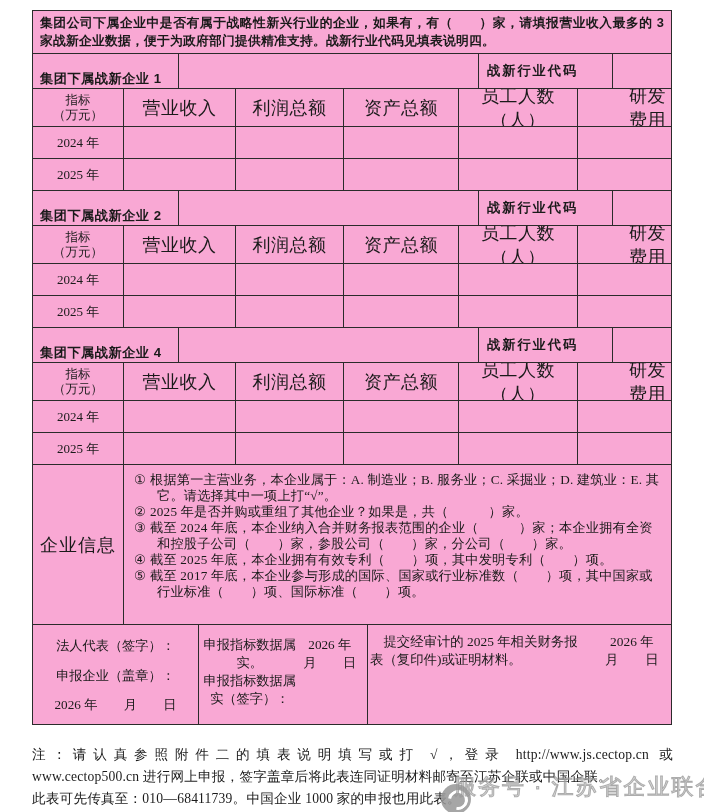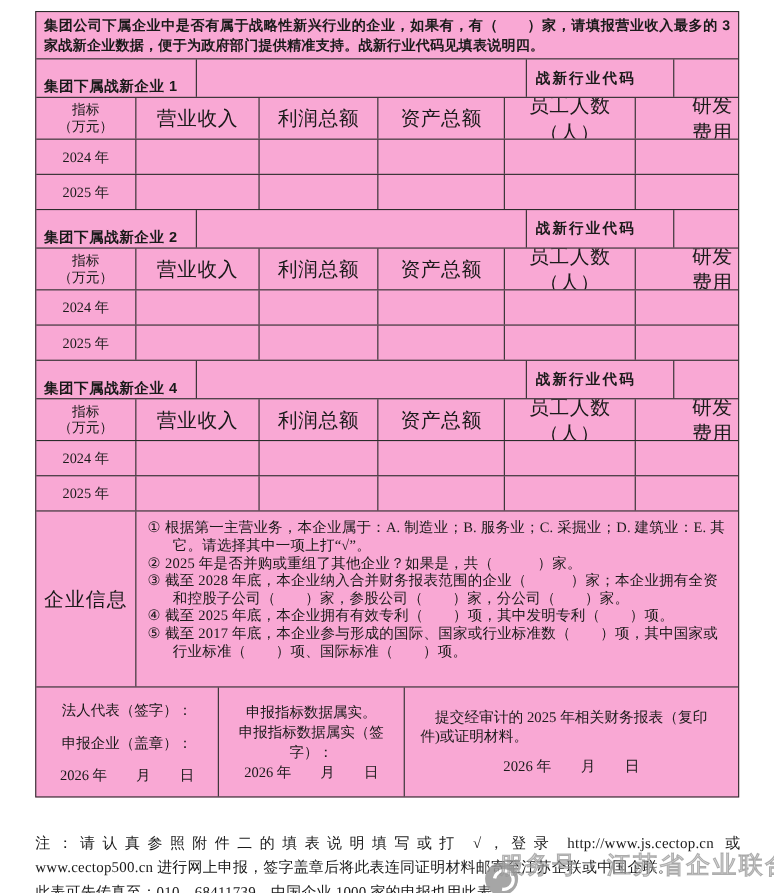--- a/index.html
+++ b/index.html
@@ -42,28 +42,28 @@
   
   .info-row{height:160px;}
   .info-label{width:90px;display:flex;align-items:center;justify-content:center;font-size:18px;letter-spacing:1px;}
   .info-content{flex:1;padding:7px 9px 5px 10px;font-size:13.2px;line-height:16px;}
   .item{padding-left:23px;text-indent:-23px;letter-spacing:.2px;}
   .marker{margin-right:4px;}
 
   
   .sign-row{height:100px;}
   .s1{width:165px;display:flex;flex-direction:column;justify-content:space-between;padding:12px 8px 10px 8px;font-size:13.2px;align-items:center;}
-  .s2{width:169px;display:flex;flex-direction:column;justify-content:center;padding:11px 4px 10px 4px;font-size:13.2px;text-align:center;}
-  .s3{flex:1;display:flex;flex-direction:column;justify-content:center;gap:9px;padding:8px 14px;font-size:13.4px;}
+  .s2{width:169px;display:flex;flex-direction:row;justify-content:space-between;padding:11px 4px 10px 4px;font-size:13.2px;text-align:center;}
+  .s3{flex:1;display:flex;flex-direction:row;justify-content:center;gap:9px;padding:8px 2px;font-size:13.4px;}
   .s3 .para{text-indent:1em;line-height:18px;}
   .date{text-align:center;}
 
   
   .note{position:absolute;left:32px;top:744px;width:641px;font-size:13.6px;line-height:22px;letter-spacing:.2px;}
-  .note-l1{text-align:justify;text-align-last:justify;margin-top:12px;}
+  .note-l1{text-align:justify;text-align-last:justify;}
 
   
   .wm{position:absolute;left:437px;top:770px;width:270px;height:42px;pointer-events:none;}
   .wm-circle{position:absolute;left:4px;top:14px;width:30px;height:30px;border-radius:50%;
     background:#979797;opacity:.85;}
   .wm-circle:after{content:"";position:absolute;left:7px;top:6px;width:14px;height:14px;border-radius:50%;
     border:3px solid #fff;border-left-color:transparent;transform:rotate(-35deg);}
   .wm-text{position:absolute;left:17px;top:2px;white-space:nowrap;
     font-family:"Liberation Sans","DejaVu Sans",sans-serif;font-size:22px;letter-spacing:2px;
     color:rgba(172,172,172,.40);-webkit-text-stroke:1px rgba(150,150,150,.75);}
@@ -197,21 +197,21 @@
           <div class="cell c6"></div>
         </div>
       </div>
 </div>
 
   <div class="row info-row">
     <div class="cell nb info-label">企业信息</div>
     <div class="cell info-content" id="info-items">
         <div class="item"><span class="marker">①</span><span>根据第一主营业务，本企业属于：A. 制造业；B. 服务业；C. 采掘业；D. 建筑业：E. 其它。请选择其中一项上打“√”。</span></div>
         <div class="item"><span class="marker">②</span><span>2025 年是否并购或重组了其他企业？如果是，共（　　　）家。</span></div>
-        <div class="item"><span class="marker">③</span><span>截至 2028 年底，本企业纳入合并财务报表范围的企业（　　　）家；本企业拥有全资和控股子公司（　　）家，参股公司（　　）家，分公司（　　）家。</span></div>
+        <div class="item"><span class="marker">③</span><span>截至 2024 年底，本企业纳入合并财务报表范围的企业（　　　）家；本企业拥有全资和控股子公司（　　）家，参股公司（　　）家，分公司（　　）家。</span></div>
         <div class="item"><span class="marker">④</span><span>截至 2025 年底，本企业拥有有效专利（　　）项，其中发明专利（　　）项。</span></div>
         <div class="item"><span class="marker">⑤</span><span>截至 2017 年底，本企业参与形成的国际、国家或行业标准数（　　）项，其中国家或行业标准（　　）项、国际标准（　　）项。</span></div>
       </div>
   </div>
 
   <div class="row sign-row">
     <div class="cell nb s1">
       <div>法人代表（签字）：</div>
       <div>申报企业（盖章）：</div>
       <div class="date">2026 年　　月　　日</div>

